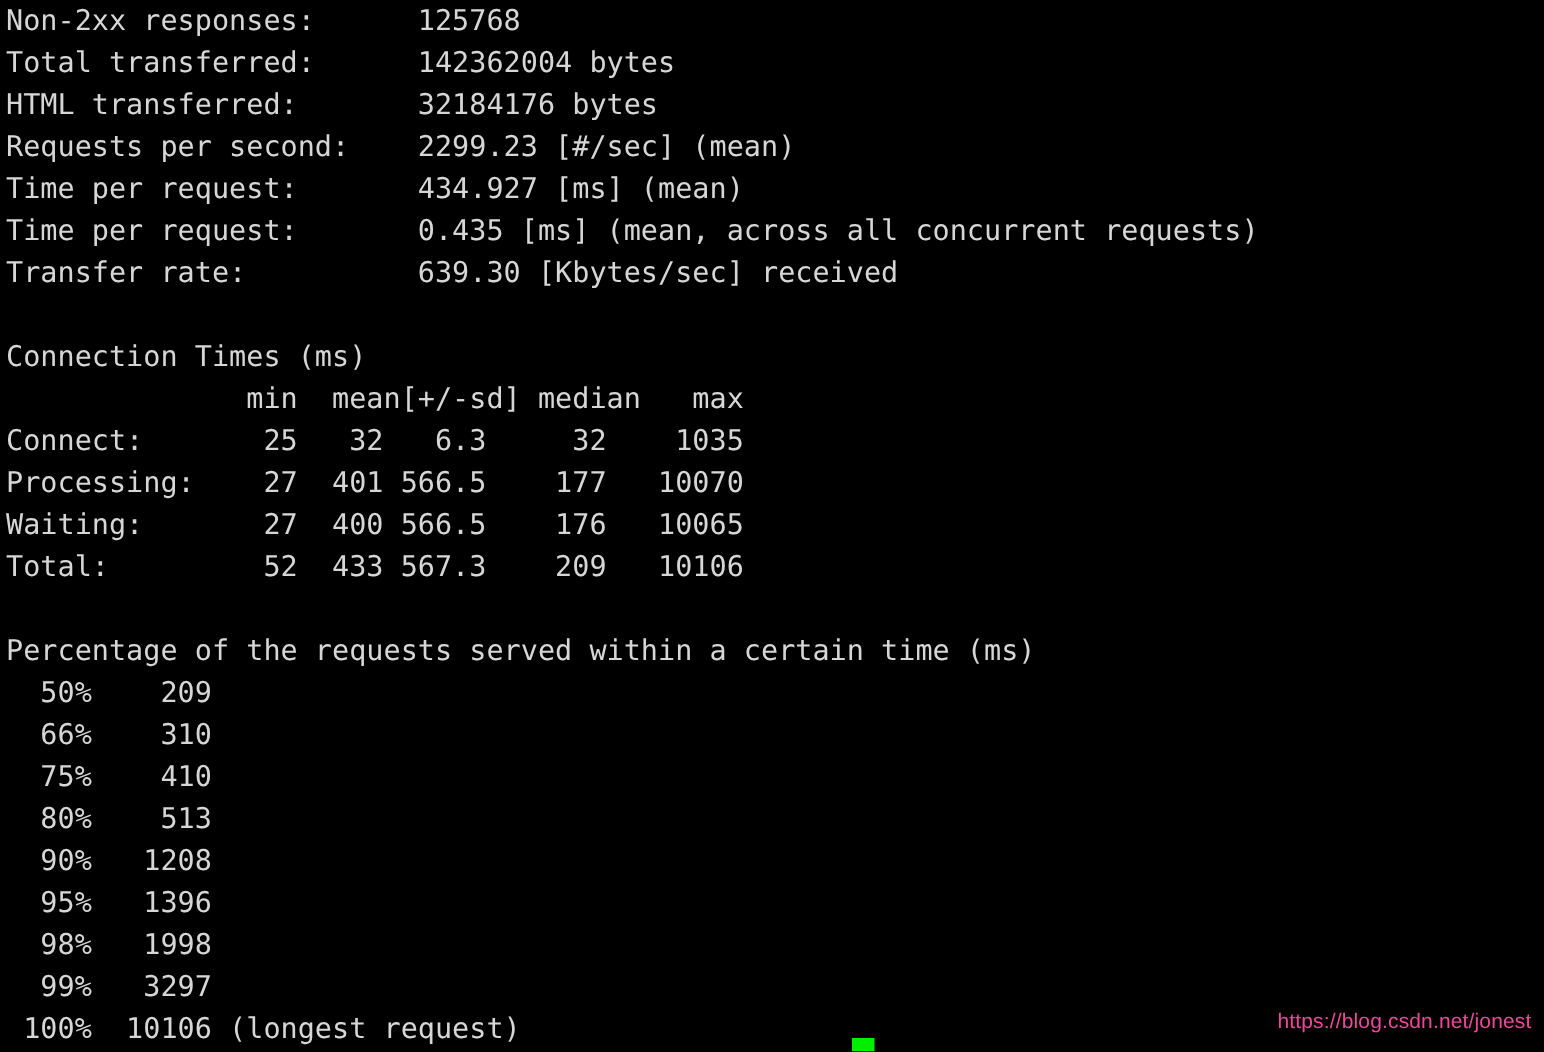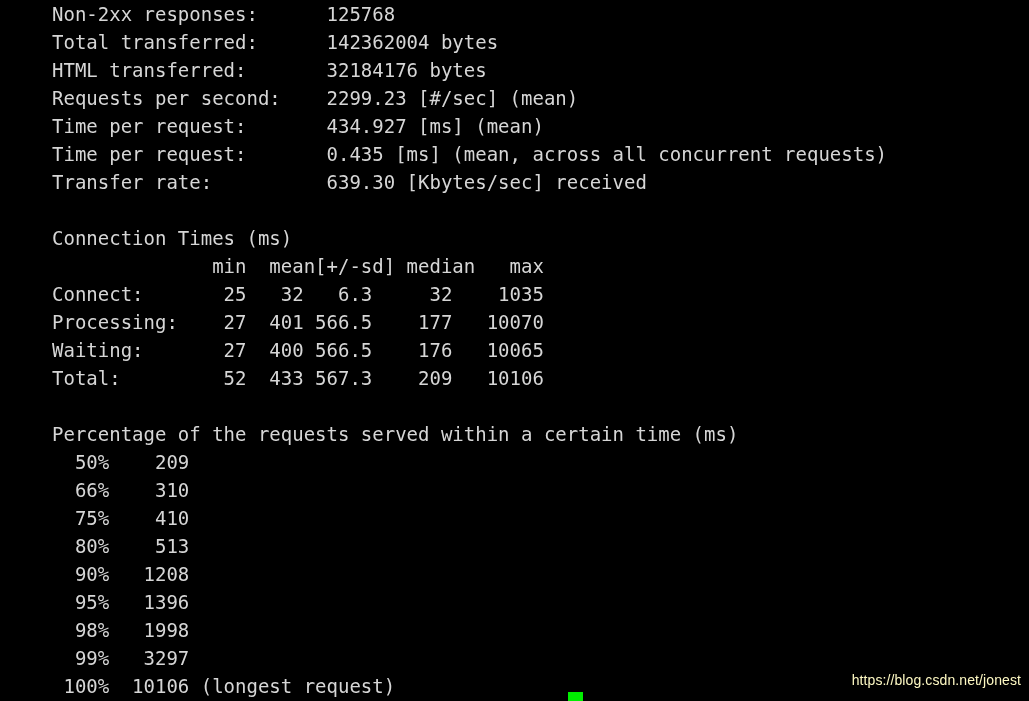--- a/index.html
+++ b/index.html
@@ -29,38 +29,37 @@
     white-space: pre;
     font-family: inherit;
     font-size: inherit;
     line-height: inherit;
     color: inherit;
   }
   .term-line {
     display: block;
     height: 28px;
     white-space: pre;
-    margin-left: 48px;
   }
   #cursor-block {
     position: absolute;
     left: 568px;
     top: 692px;
     width: 15px;
     height: 11px;
     background: #00ee00;
   }
   #watermark {
     position: absolute;
     right: 8px;
     top: 672px;
     font-family: "Liberation Sans", "DejaVu Sans", sans-serif;
     font-size: 14px;
     line-height: 16px;
-    color: #fef9c3;
+    color: #ec4899;
     letter-spacing: 0.1px;
     white-space: pre;
   }
 </style>
 </head>
 <body>
 
 <div id="terminal" style="background: rgb(0, 0, 0); color: rgb(214, 214, 214);">
 
   <div id="term-output"><span class="term-line">Non-2xx responses:      125768</span><span class="term-line">Total transferred:      142362004 bytes</span><span class="term-line">HTML transferred:       32184176 bytes</span><span class="term-line">Requests per second:    2299.23 [#/sec] (mean)</span><span class="term-line">Time per request:       434.927 [ms] (mean)</span><span class="term-line">Time per request:       0.435 [ms] (mean, across all concurrent requests)</span><span class="term-line">Transfer rate:          639.30 [Kbytes/sec] received</span><span class="term-line"></span><span class="term-line">Connection Times (ms)</span><span class="term-line">              min  mean[+/-sd] median   max</span><span class="term-line">Connect:       25   32   6.3     32    1035</span><span class="term-line">Processing:    27  401 566.5    177   10070</span><span class="term-line">Waiting:       27  400 566.5    176   10065</span><span class="term-line">Total:         52  433 567.3    209   10106</span><span class="term-line"></span><span class="term-line">Percentage of the requests served within a certain time (ms)</span><span class="term-line">  50%    209</span><span class="term-line">  66%    310</span><span class="term-line">  75%    410</span><span class="term-line">  80%    513</span><span class="term-line">  90%   1208</span><span class="term-line">  95%   1396</span><span class="term-line">  98%   1998</span><span class="term-line">  99%   3297</span><span class="term-line"> 100%  10106 (longest request)</span></div>

